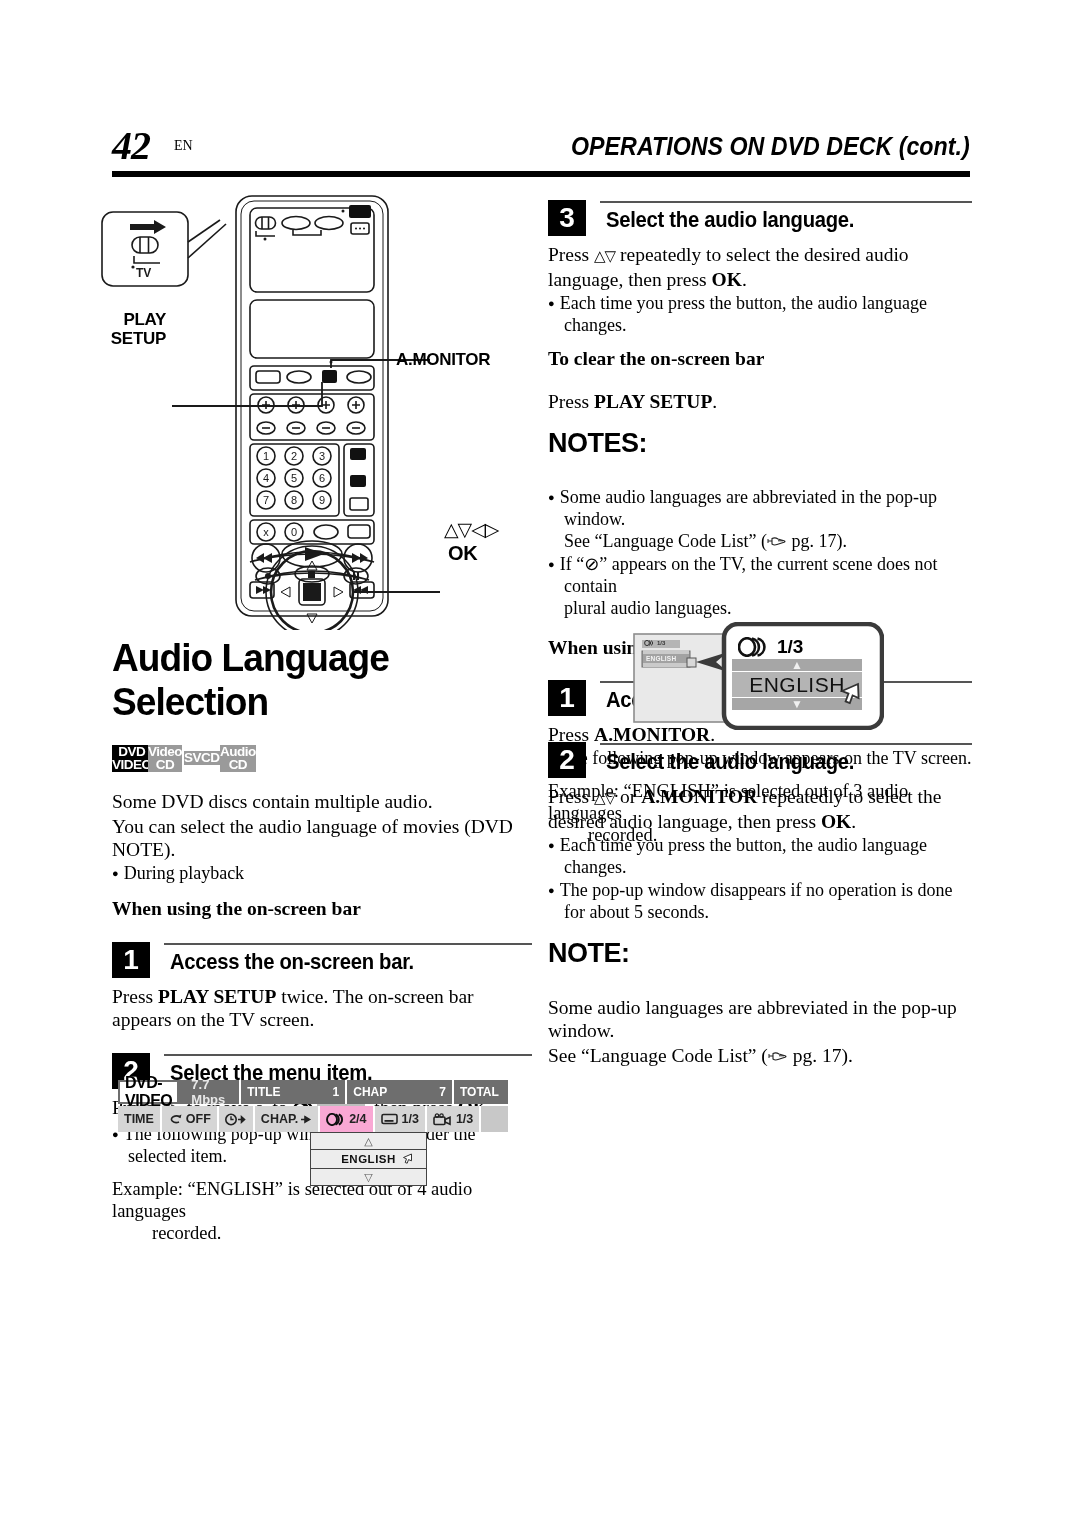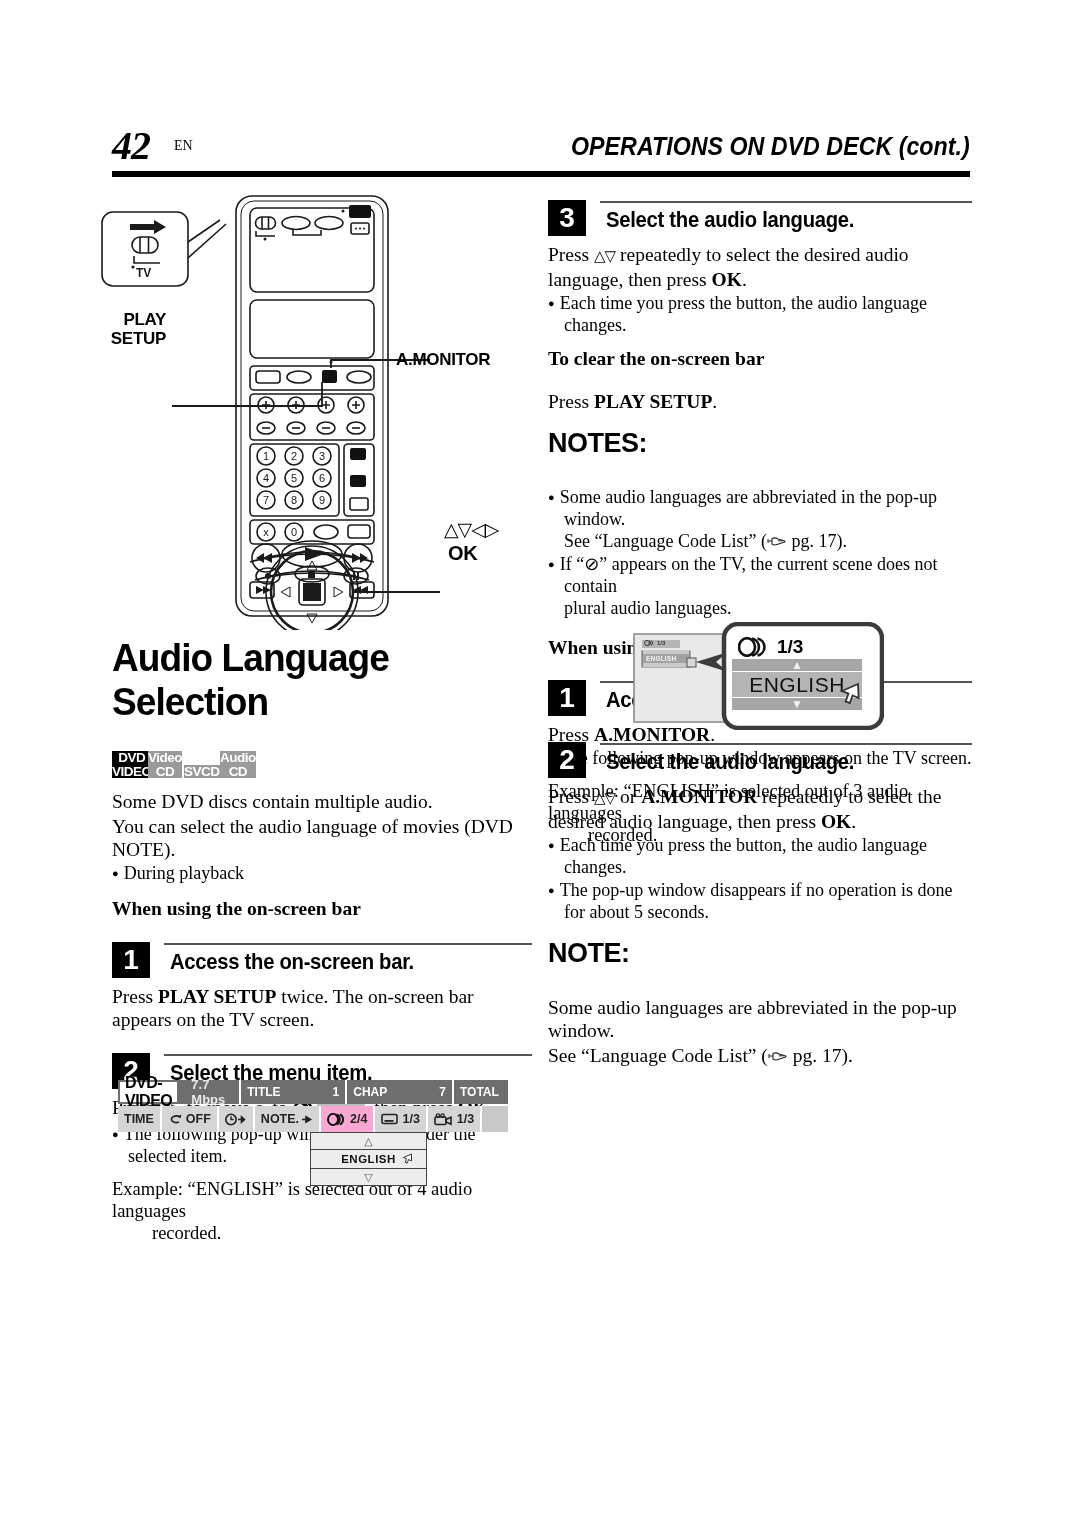--- a/index.html
+++ b/index.html
@@ -41,21 +41,21 @@
   .exline{font-size:18.5px;line-height:22px;margin-top:11px;}
   .exline .ind{display:inline-block;width:40px;}
   .tight{margin-top:2px;}
 
   
   .bigttl{font-family:"Liberation Sans",sans-serif;font-weight:bold;font-size:39px;
           letter-spacing:-1px;margin:0;transform:scaleX(.95);transform-origin:left center;}
 
   
   .badges{display:flex;gap:9px;margin-top:14px;}
-  .badge{width:27px;height:40px;display:flex;align-items:flex-end;}
+  .badge{width:27px;height:40px;display:flex;align-items:center;}
   .badge .spine{width:6px;background:#c9c9c9;}
   .badge .body{flex:1;display:flex;flex-direction:column;align-items:center;justify-content:center;
     font-family:"Liberation Sans",sans-serif;font-weight:bold;font-size:13.5px;line-height:13.5px;
     letter-spacing:-.5px;}
   .badge.on .body{background:#000;color:#fff;}
   .badge.on .spine{background:#bdbdbd;}
   .badge.off .body{background:#9a9a9a;color:#fff;}
   .badge.off .spine{background:#d2d2d2;}
 
   
@@ -369,21 +369,21 @@
         <span>OFF</span>
       </div>
       <div class="osb-btn">
         <svg width="22" height="13" viewBox="0 0 22 13">
           <circle cx="6" cy="6.5" r="5.2" fill="none" stroke="#222" stroke-width="1.6"></circle>
           <path d="M6 3.2 V6.5 H8.6" stroke="#222" stroke-width="1.4" fill="none"></path>
           <path d="M13 6.5 h5 M16.5 3.8 L19.5 6.5 L16.5 9.2 Z" stroke="#222" stroke-width="1.6" fill="#222"></path>
         </svg>
       </div>
       <div class="osb-btn">
-        <span>NOTE.</span>
+        <span>CHAP.</span>
         <svg width="11" height="11" viewBox="0 0 11 11">
           <path d="M0 5.5 h5 M4 2.8 L8.5 5.5 L4 8.2 Z" stroke="#222" stroke-width="1.6" fill="#222"></path>
         </svg>
       </div>
       <div class="osb-btn" style="background:#f9a8d4;">
         <svg width="20" height="13" viewBox="0 0 20 13">
           <ellipse cx="6" cy="6.5" rx="5" ry="5.6" fill="none" stroke="#111" stroke-width="1.9"></ellipse>
           <path d="M9.5 1.4 a5.6 5.6 0 0 1 0 10.2" fill="none" stroke="#111" stroke-width="1.9"></path>
           <path d="M12.8 1.4 a5.6 5.6 0 0 1 0 10.2" fill="none" stroke="#111" stroke-width="1.9"></path>
         </svg>

